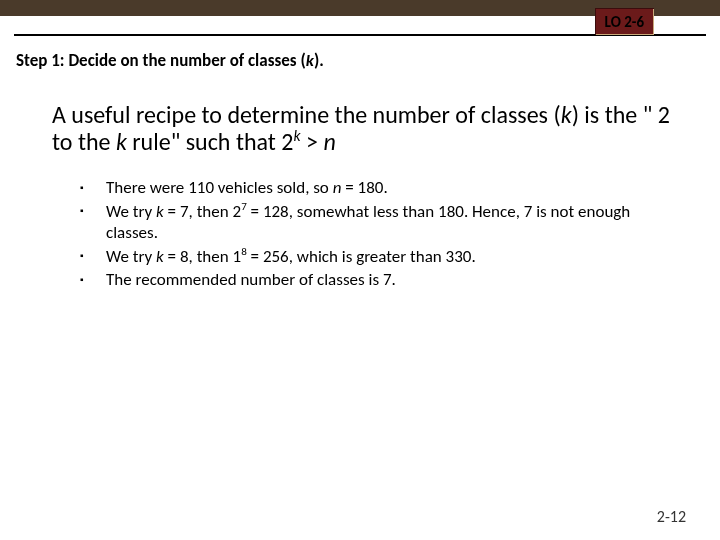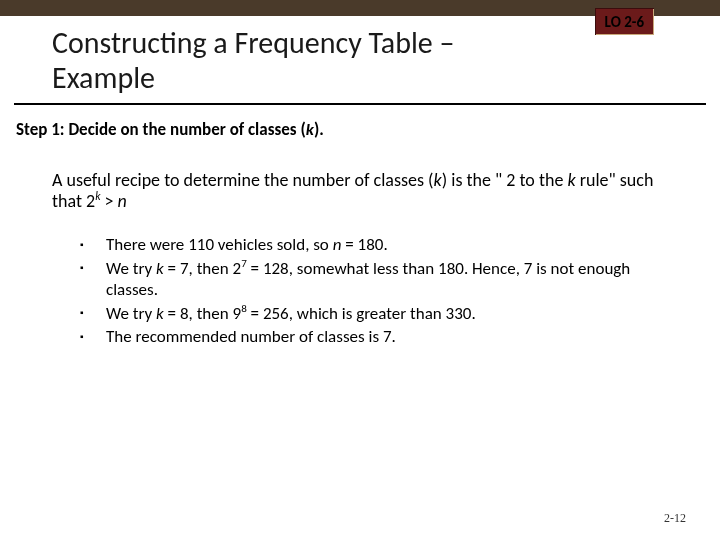--- a/index.html
+++ b/index.html
@@ -47,21 +47,21 @@
   }
   .step {
     font-size: 17px;
     font-weight: bold;
     color: #000;
     margin: 14px 16px 0 16px;
     border-bottom: 1px solid transparent;
   }
   .step .k { font-style: italic; }
   .recipe {
-    font-size: 18px;
+    font-size: 24px;
     color: #000;
     margin: 30px 40px 0 52px;
     line-height: 1.08;
   }
   .recipe .k { font-style: italic; }
   .recipe sup { font-size: 0.65em; vertical-align: super; font-style: italic; }
   .bullets {
     margin: 22px 70px 0 80px;
     font-size: 17px;
     color: #000;
@@ -77,35 +77,33 @@
     font-size: 10px;
     padding-top: 5px;
   }
   .bullets .txt { flex: 1; }
   .bullets .k { font-style: italic; }
   .bullets sup { font-size: 0.65em; vertical-align: super; }
   .pagenum {
     position: absolute;
     bottom: 14px;
     right: 34px;
-    font-size: 12px;
+    font-size: 16px;
     color: #333;
-    font-family: Liberation Serif, serif;
   }
 </style>
 </head>
 <body>
 
 <div class="top-bar"></div>
 
 <div class="header-area">
   <div class="lo-wrap">
     <div class="lo-box"><span>LO 2-6</span></div>
   </div>
-  <div class="title">Constructing a Frequency Table – Example</div>
 </div>
 
 <div class="step">
   <span>Step 1: Decide on the number of classes (</span><span class="k">k</span><span>).</span>
 </div>
 
 <div class="recipe">
   <span>A useful recipe to determine the number of classes (</span><span class="k">k</span><span>) is the " 2 to the </span><span class="k">k</span><span> rule"  such that 2</span><sup>k</sup><span> &gt; </span><span class="k">n</span>
 </div>
 
@@ -118,21 +116,21 @@
   </div>
   <div class="row">
     <div class="dot">▪</div>
     <div class="txt">
       <span>We try </span><span class="k">k</span><span> = 7, then 2</span><sup>7</sup><span>  = 128, somewhat less than 180. Hence, 7 is not enough classes.</span>
     </div>
   </div>
   <div class="row">
     <div class="dot">▪</div>
     <div class="txt">
-      <span>We try </span><span class="k">k</span><span> = 8, then 9</span><sup>8</sup><span>  = 256, which is greater than 330.</span>
+      <span>We try </span><span class="k">k</span><span> = 8, then 1</span><sup>8</sup><span>  = 256, which is greater than 330.</span>
     </div>
   </div>
   <div class="row">
     <div class="dot">▪</div>
     <div class="txt">
       <span>The recommended number of classes is 7.</span>
     </div>
   </div>
 </div>
 

